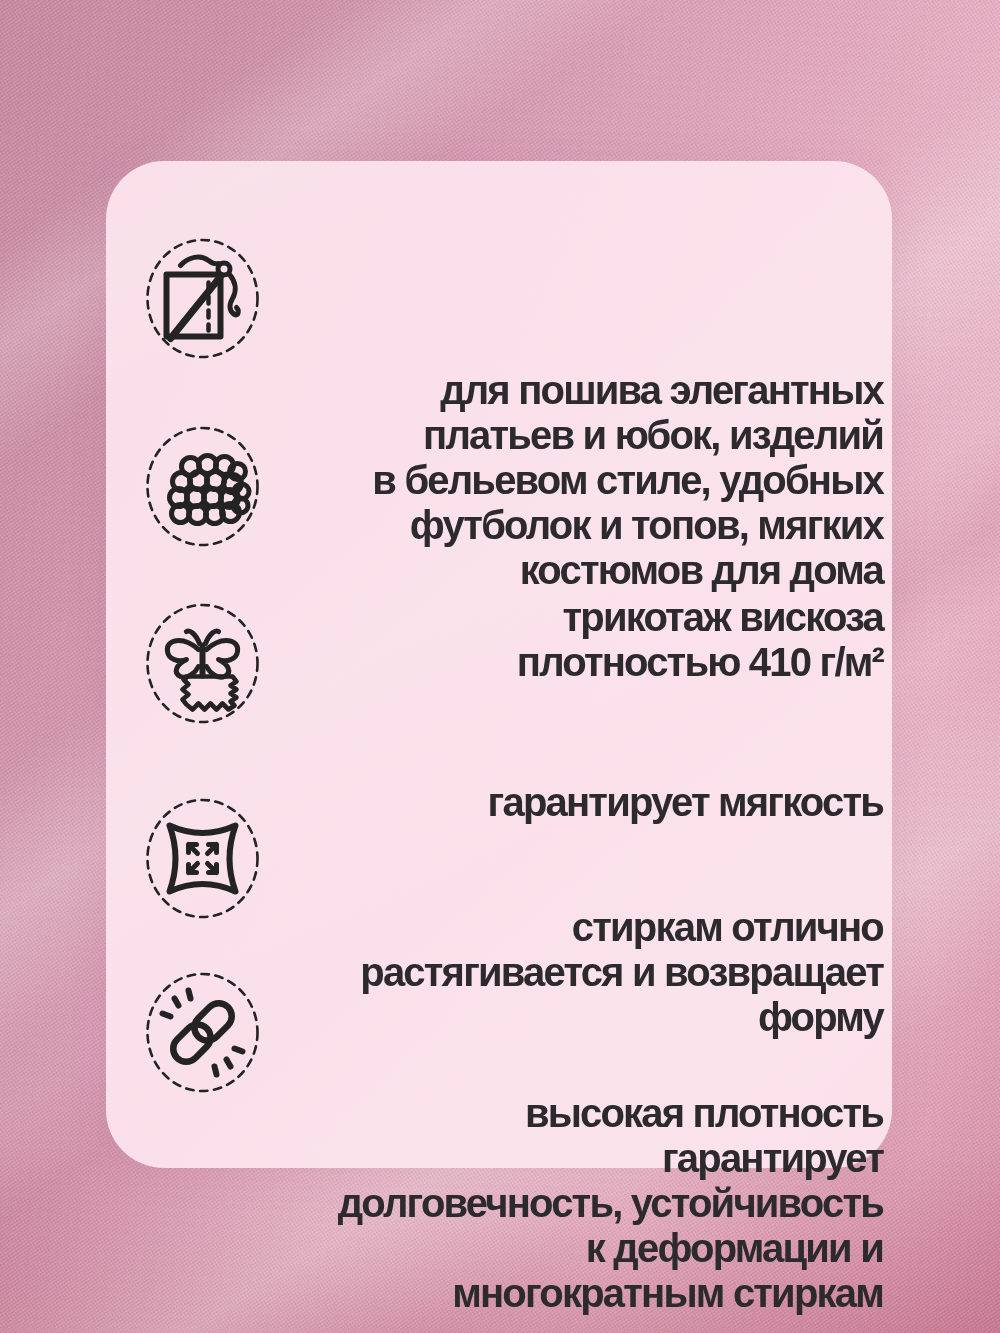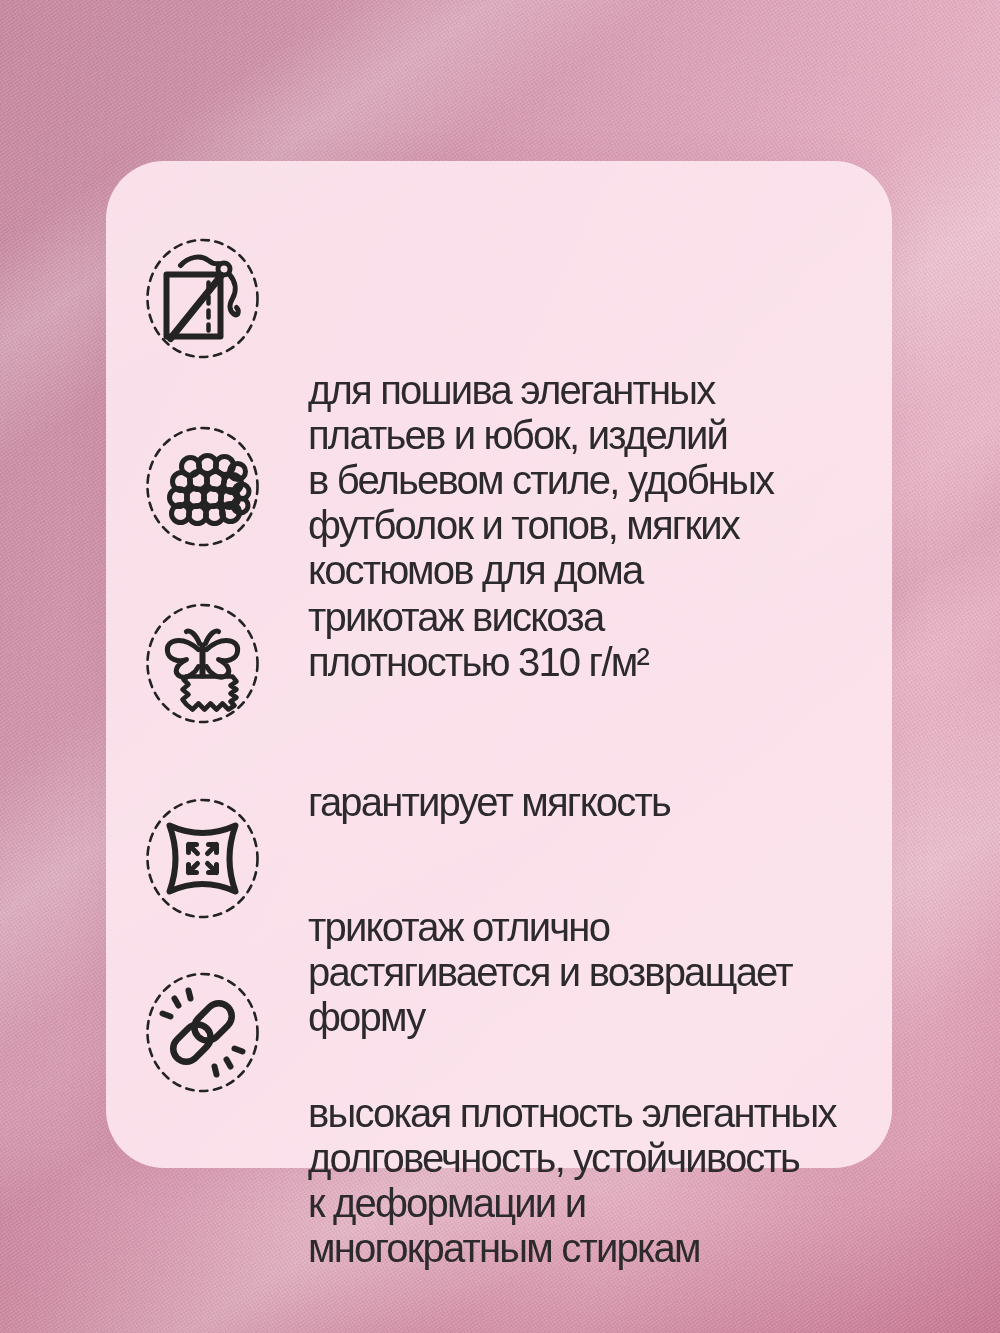--- a/index.html
+++ b/index.html
@@ -31,21 +31,21 @@
     position:absolute;left:106px;top:161px;width:786px;height:1007px;
     border-radius:58px;
     background:rgba(252,229,238,.93);
     box-shadow:0 6px 40px rgba(150,70,95,.10);
   }
   .icon-wrap{position:absolute;left:38px;width:117px;height:123px;}
   .i1{top:76px}.i2{top:264px}.i3{top:441px}.i4{top:636px}.i5{top:810px}
   .feature-text{
     position:absolute;left:202px;width:575px;
     color:#2c2a2d;font-size:40px;line-height:45px;letter-spacing:-1.8px;
-    white-space:pre-line;font-weight:400;
+    white-space:pre-line;font-weight:700;text-align:right;
   }
   .t1{top:207px}.t2{top:434px}.t3{top:619px}.t4{top:744px}.t5{top:930px}
   svg{display:block}
 </style>
 </head>
 <body>
 
 <div class="bg"></div>
 <div class="weave"></div>
 
@@ -89,21 +89,21 @@
           <circle cx="89" cy="55" r="7.5"></circle>
         <circle cx="28" cy="77" r="9"></circle>
           <circle cx="45" cy="78" r="9"></circle>
           <circle cx="62" cy="78" r="9"></circle>
           <circle cx="78" cy="76" r="9"></circle>
           <circle cx="88" cy="69" r="7.5"></circle>
       </g>
     </svg>
   </div>
   <div class="feature-text t2">трикотаж вискоза
-плотностью 310 г/м²</div>
+плотностью 410 г/м²</div>
 
   <div class="icon-wrap i3">
     <svg width="117" height="123" viewBox="0 0 117 123" fill="none" stroke="#232323" stroke-linecap="round" stroke-linejoin="round">
       <ellipse cx="58.5" cy="61.5" rx="55" ry="58.5" stroke-width="2.6" stroke-dasharray="7.5 6.5"></ellipse>
       <g transform="translate(8.5,11.5)" stroke-width="5">
         <path d="M 34 64 L 34 63 L 80 63 L 84 68 L 78 72 L 84 76 L 78 80 L 84 84 L 78 88 L 82 92 L 76 96 L 70 90 L 64 96 L 58 90 L 52 96 L 46 90 L 40 96 L 34 91 L 30 86 L 36 81 L 30 76 L 36 71 L 31 66 Z" stroke-width="4.6"></path>
         <path d="M 50 32 V 62" stroke-width="6"></path>
         <path d="M 47 30 C 43 20 37 16 34 18"></path>
         <path d="M 53 30 C 57 20 63 16 66 18"></path>
         <path d="M 46 36 C 30 22 13 26 15 38 C 16 46 26 49 34 46 C 24 51 20 59 28 63 C 35 66 43 59 46 53"></path>
@@ -118,21 +118,21 @@
       <ellipse cx="58.5" cy="61.5" rx="55" ry="58.5" stroke-width="2.6" stroke-dasharray="7.5 6.5"></ellipse>
       <g transform="translate(8.5,11.5)" stroke-width="5">
         <path d="M 17 17 C 39 27 61 27 83 17 C 75 39 75 61 83 83 C 61 73 39 73 17 83 C 25 61 25 39 17 17 Z" stroke-width="6"></path>
         <path d="M 45 45 L 36 36 M 36 44 L 36 36 L 44 36"></path>
         <path d="M 55 45 L 64 36 M 56 36 L 64 36 L 64 44"></path>
         <path d="M 45 55 L 36 64 M 36 56 L 36 64 L 44 64"></path>
         <path d="M 55 55 L 64 64 M 56 64 L 64 64 L 64 56"></path>
       </g>
     </svg>
   </div>
-  <div class="feature-text t4">трикотаж отлично
+  <div class="feature-text t4">стиркам отлично
 растягивается и возвращает
 форму</div>
 
   <div class="icon-wrap i5">
     <svg width="117" height="123" viewBox="0 0 117 123" fill="none" stroke="#232323" stroke-linecap="round" stroke-linejoin="round">
       <ellipse cx="58.5" cy="61.5" rx="55" ry="58.5" stroke-width="2.6" stroke-dasharray="7.5 6.5"></ellipse>
       <g transform="translate(8.5,11.5)">
         <g transform="rotate(-45 50 50)" stroke-width="6.5">
           <rect x="14" y="37" width="42" height="26" rx="13"></rect>
           <rect x="44" y="37" width="42" height="26" rx="13"></rect>
@@ -141,18 +141,18 @@
           <path d="M 22 16 L 26 23"></path>
           <path d="M 10 31 L 18 34"></path>
           <path d="M 36 8 L 38 16"></path>
           <path d="M 78 84 L 74 77"></path>
           <path d="M 90 69 L 82 66"></path>
           <path d="M 64 92 L 62 84"></path>
         </g>
       </g>
     </svg>
   </div>
-  <div class="feature-text t5">высокая плотность элегантных
+  <div class="feature-text t5">высокая плотность гарантирует
 долговечность, устойчивость
 к деформации и
 многократным стиркам</div>
 
 </div>
 
 </body></html>

